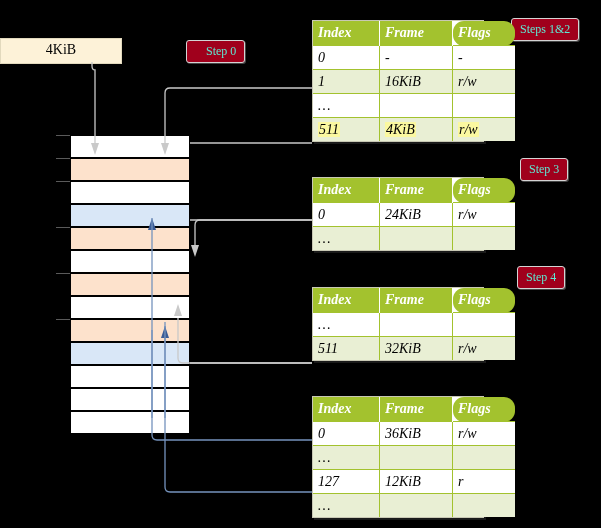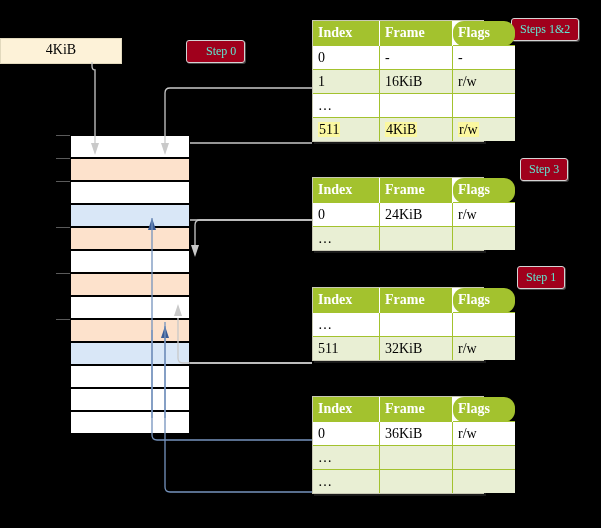--- a/index.html
+++ b/index.html
@@ -12,21 +12,21 @@
 
   
   .ptable{
     position:absolute;
     border:1px solid #c8c8b4;
     border-collapse:collapse;
     background:#fff;
     box-shadow:2px 2px 0 rgba(255,255,255,0.10);
     width:170px;
   }
-  .ptable table{border-collapse:collapse;width:100%;table-layout:fixed;}
+  .ptable table{border-collapse:collapse;width:100%;table-layout:fixed;font-style:italic;}
   .ptable th{
     background:#a3c22e;color:#ffffff;font-weight:bold;
     font-size:14px;text-align:left;padding:2px 5px;
     border-right:1px solid #ffffff;
     height:20px;line-height:18px;
   }
   .ptable th:last-child{border-right:none;border-radius:11px;}
   .ptable td{
     font-size:14px;text-align:left;padding:1px 5px;
     border-right:1px solid #a3c22e;
@@ -94,21 +94,21 @@
   <div class="badge" style="left:186px;top:40px;padding-left:19px;">
     <span>Step 0</span>
   </div>
   <div class="badge" style="left:511px;top:18px;">
     <span>Steps 1&amp;2</span>
   </div>
   <div class="badge" style="left:520px;top:158px;text-align:right;">
     <span>Step 3</span>
   </div>
   <div class="badge" style="left:517px;top:266px;">
-    <span>Step 1</span>
+    <span>Step 4</span>
   </div>
 
   <div class="memcol" id="memcol">
       <div class="memrow" style="top: 0px;"></div>
       <div class="tick" style="top: 0px;"></div>
       <div class="memrow orange" style="top: 23px;"></div>
       <div class="tick" style="top: 23px;"></div>
       <div class="memrow" style="top: 46px;"></div>
       <div class="tick" style="top: 46px;"></div>
       <div class="memrow blue" style="top: 69px;"></div>
@@ -244,20 +244,25 @@
           <tr class="plain">
             <td class="col-i">0</td>
             <td class="col-f">36KiB</td>
             <td class="col-g">r/w</td>
           </tr>
           <tr class="alt">
             <td class="col-i">…</td>
             <td class="col-f"></td>
             <td class="col-g"></td>
           </tr>
+          <tr class="plain">
+            <td class="col-i">127</td>
+            <td class="col-f">12KiB</td>
+            <td class="col-g">r</td>
+          </tr>
           <tr class="alt">
             <td class="col-i">…</td>
             <td class="col-f"></td>
             <td class="col-g"></td>
           </tr>
         </tbody>
       </table>
     </div>
 
 </div>

